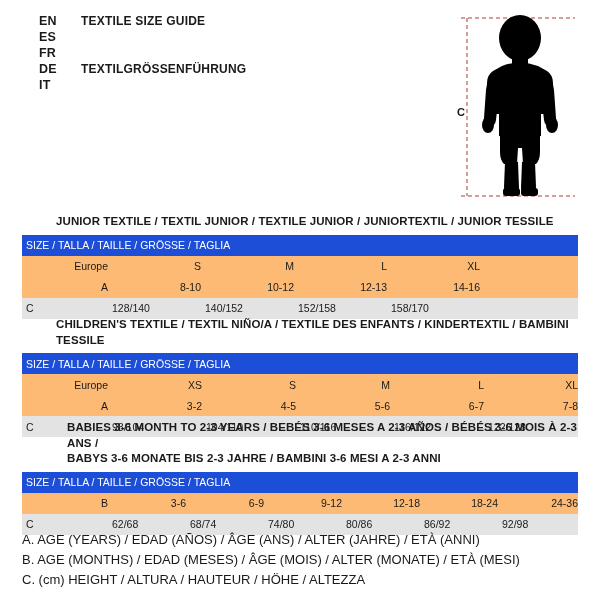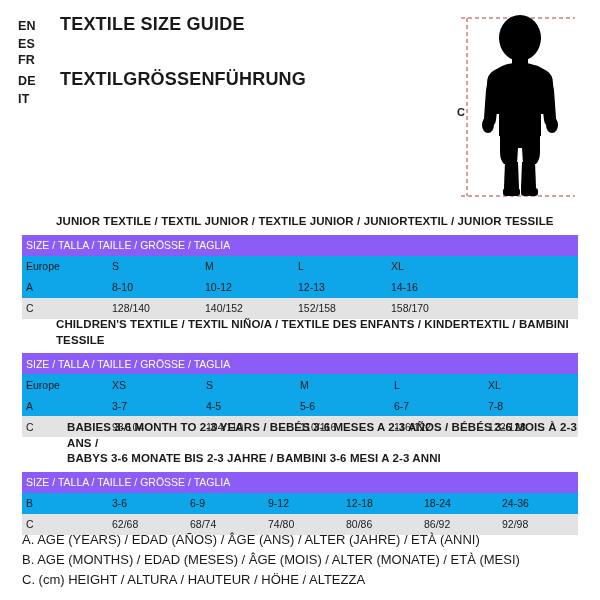--- a/index.html
+++ b/index.html
@@ -17,37 +17,37 @@
   .page {
     position: relative;
     width: 600px;
     height: 600px;
     box-sizing: border-box;
   }
 
   
   .header {
     position: absolute;
-    left: 18px;
+    left: 39px;
     top: 14px;
     width: 420px;
   }
   .header-row {
     display: flex;
     align-items: baseline;
     margin-bottom: 2px;
   }
   .header-lang {
     width: 42px;
     font-size: 12.5px;
     font-weight: bold;
     letter-spacing: 0.2px;
   }
   .header-title {
-    font-size: 18px;
+    font-size: 12px;
     font-weight: bold;
     letter-spacing: 0.2px;
   }
 
   
   .figure {
     position: absolute;
     left: 455px;
     top: 8px;
     width: 130px;
@@ -83,30 +83,31 @@
     width: 100%;
     table-layout: fixed;
     font-size: 10.5px;
   }
   table.size td {
     padding: 3px 0 3px 4px;
     vertical-align: middle;
     height: 15px;
   }
   tr.head td {
-    background: #8b5cf6;
+    background: #1d4ed8;
     color: #ffffff;
     font-weight: normal;
     font-size: 10.5px;
   }
   tr.shaded td {
     background: #e3e3e3;
   }
   tr.plain td {
-    background: #0ea5e9;
+    background: #fdba74;
+    text-align: right;
   }
   td.rowlabel {
     font-weight: normal;
   }
 
   
   .legend {
     position: absolute;
     left: 22px;
     top: 530px;
@@ -239,21 +240,21 @@
         <tr class="plain">
           <td class="rowlabel">Europe</td>
           <td>XS</td>
           <td>S</td>
           <td>M</td>
           <td>L</td>
           <td>XL</td>
         </tr>
         <tr class="plain">
           <td class="rowlabel">A</td>
-          <td>3-7</td>
+          <td>3-2</td>
           <td>4-5</td>
           <td>5-6</td>
           <td>6-7</td>
           <td>7-8</td>
         </tr>
         <tr class="shaded">
           <td class="rowlabel">C</td>
           <td>98/104</td>
           <td>104/110</td>
           <td>110/116</td>

